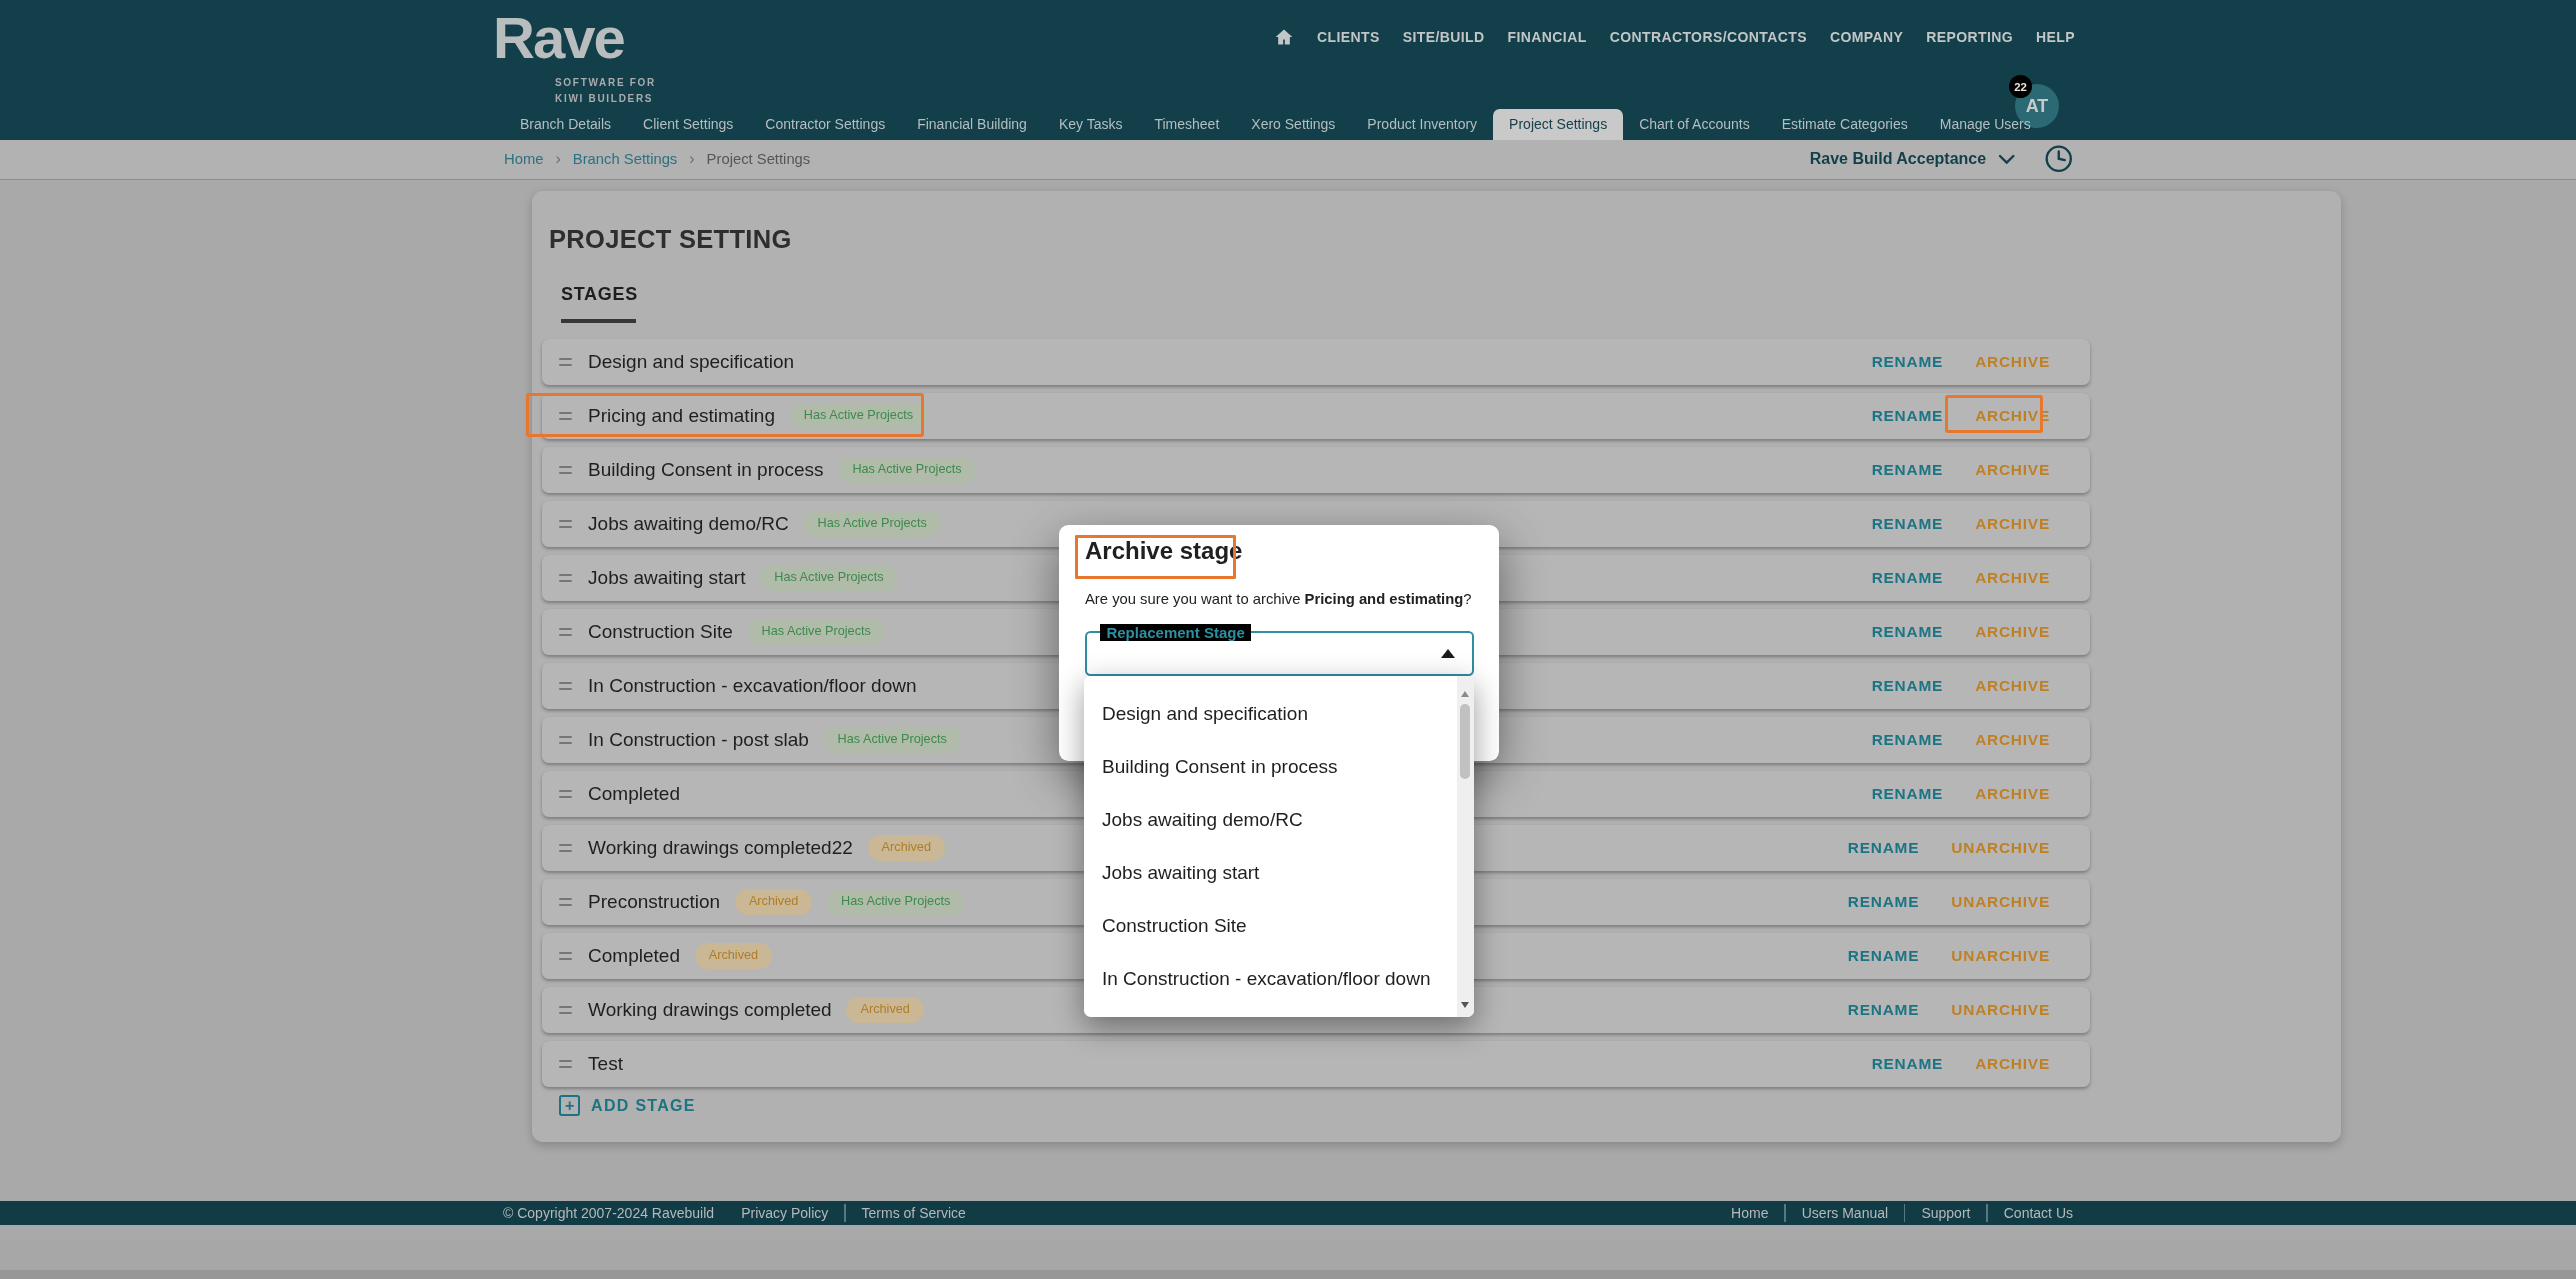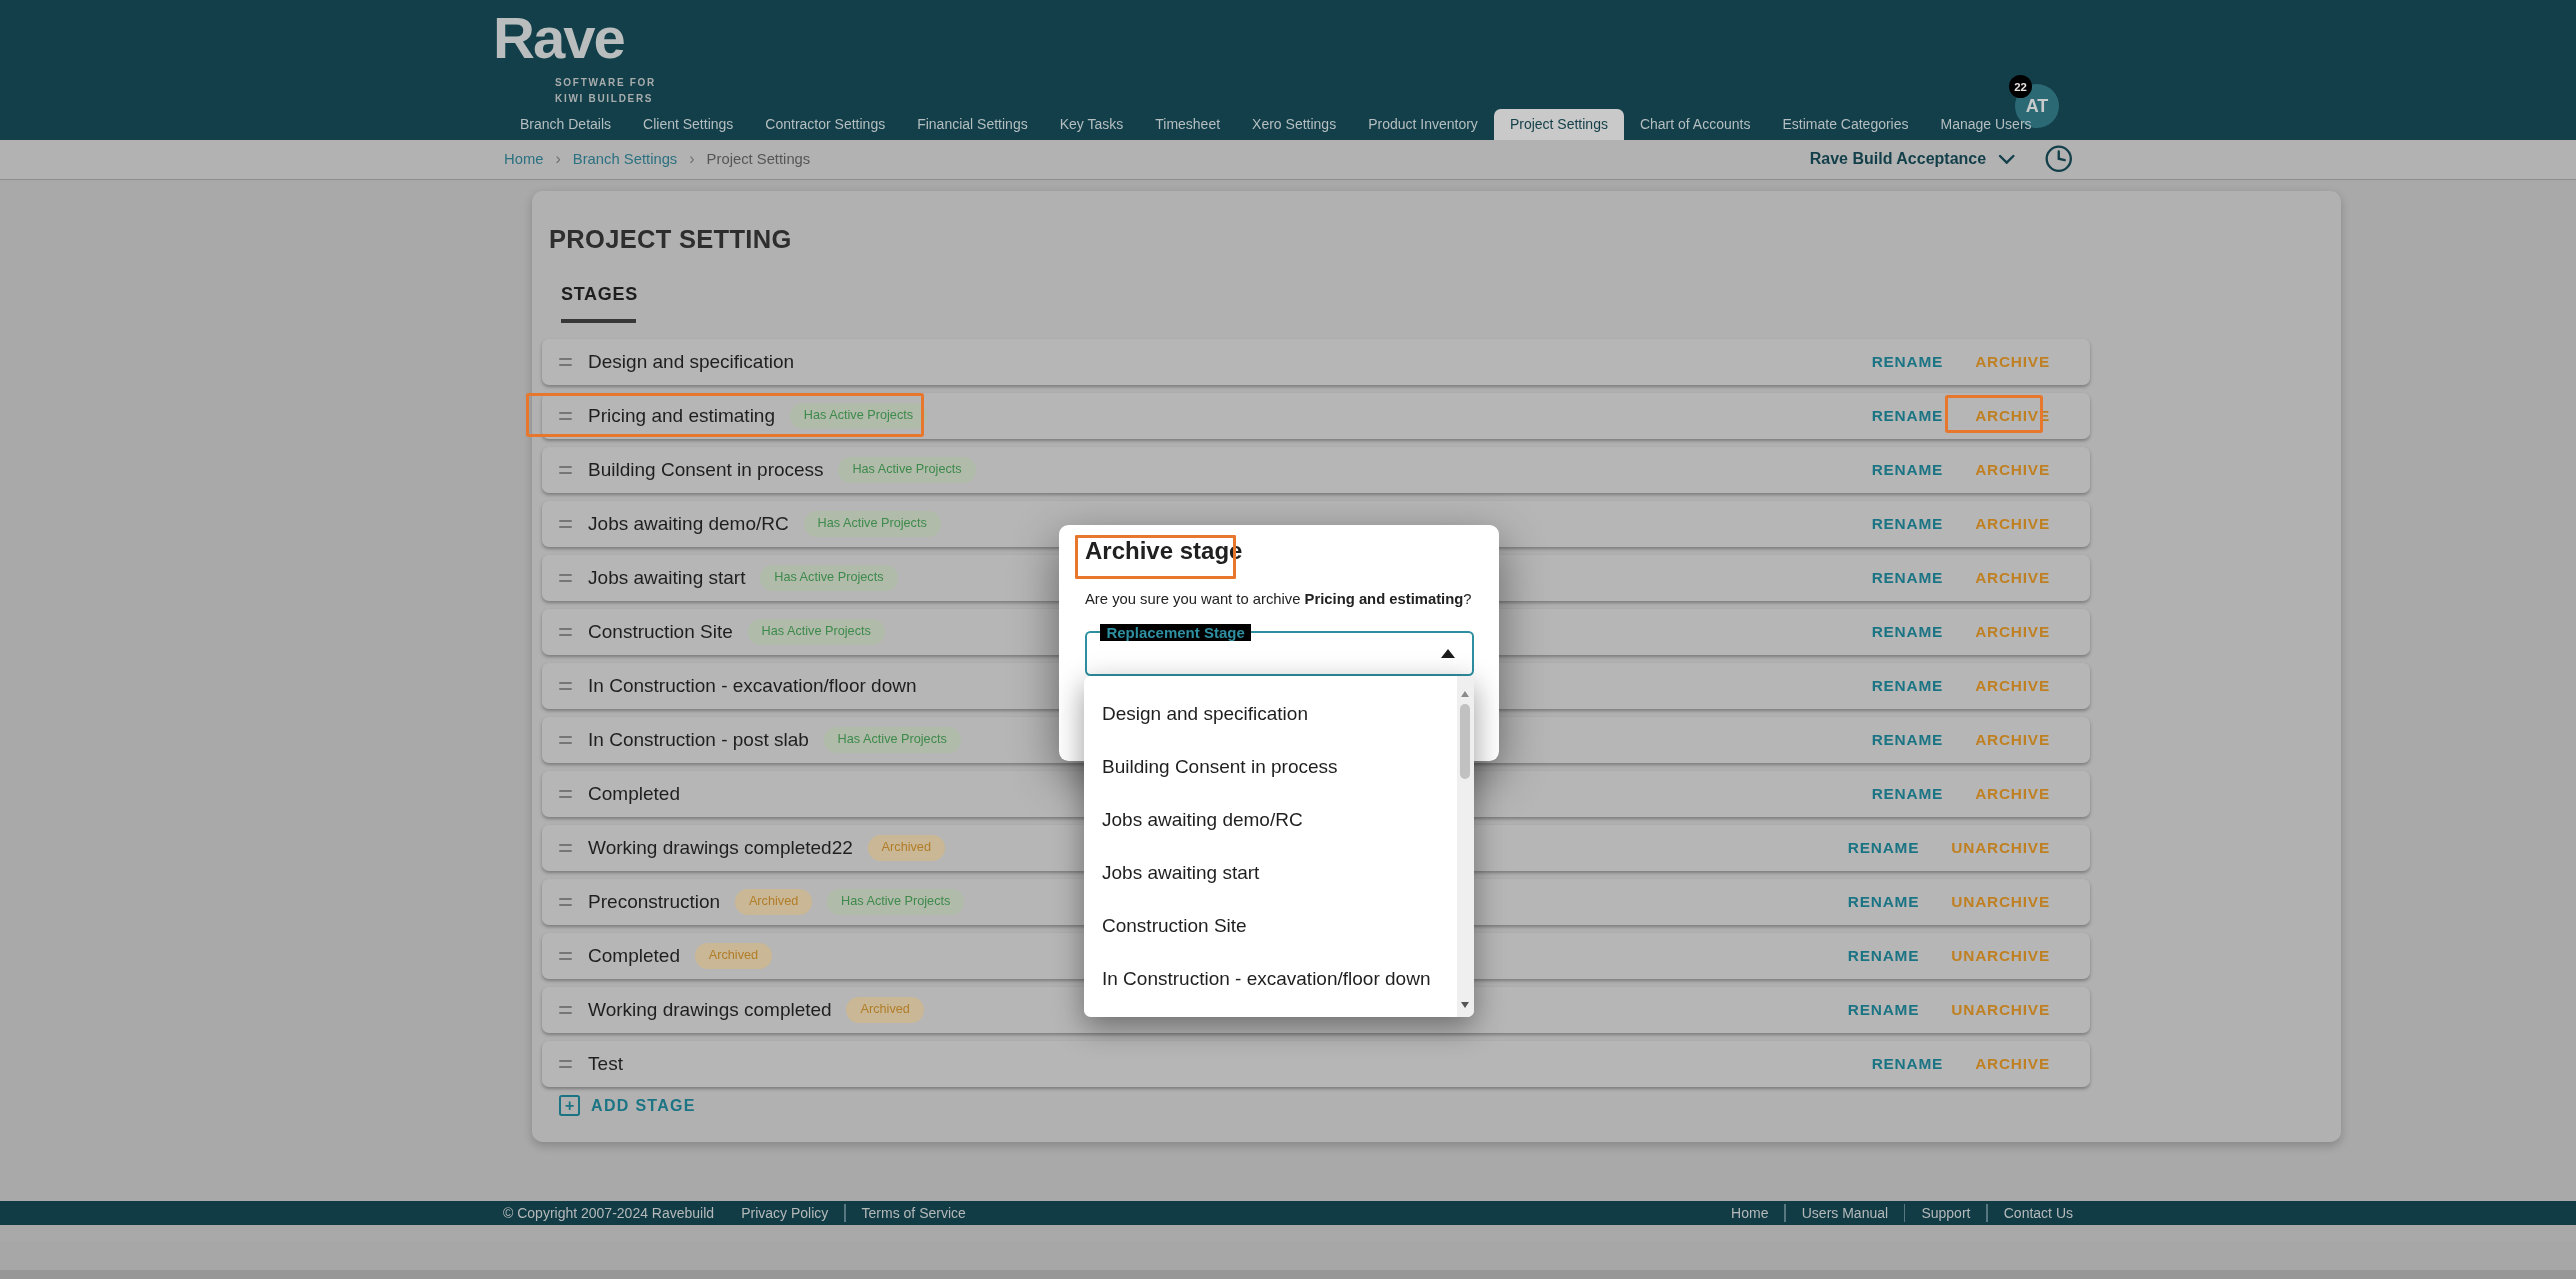--- a/index.html
+++ b/index.html
@@ -123,27 +123,42 @@
 <div id="screen">
 
   <div class="header">
     <div class="logo">
       <div class="word">Rave</div>
       <div class="tag">
         <div>SOFTWARE FOR</div>
         <div>KIWI BUILDERS</div>
       </div>
     </div>
+    <div class="topnav">
+      <span>
+        <svg class="homeicon" viewBox="0 0 24 24">
+            <path d="M12 3 2 12h3v9h6v-6h2v6h6v-9h3z" fill="#c2c6c7"></path>
+          </svg>
+      </span>
+
+    <span class="item">CLIENTS</span>
+        <span class="item">SITE/BUILD</span>
+        <span class="item">FINANCIAL</span>
+        <span class="item">CONTRACTORS/CONTACTS</span>
+        <span class="item">COMPANY</span>
+        <span class="item">REPORTING</span>
+        <span class="item">HELP</span>
+      </div>
     <div class="notif">22</div>
     <div class="avatar">AT</div>
     <div class="tabsbar" id="tabsbar">
         <span class="tab">Branch Details</span>
         <span class="tab">Client Settings</span>
         <span class="tab">Contractor Settings</span>
-        <span class="tab">Financial Settings</span>
+        <span class="tab">Financial Building</span>
         <span class="tab">Key Tasks</span>
         <span class="tab">Timesheet</span>
         <span class="tab">Xero Settings</span>
         <span class="tab">Product Inventory</span>
         <span class="tab active">Project Settings</span>
         <span class="tab">Chart of Accounts</span>
         <span class="tab">Estimate Categories</span>
         <span class="tab">Manage Users</span>
       </div>
   </div>

